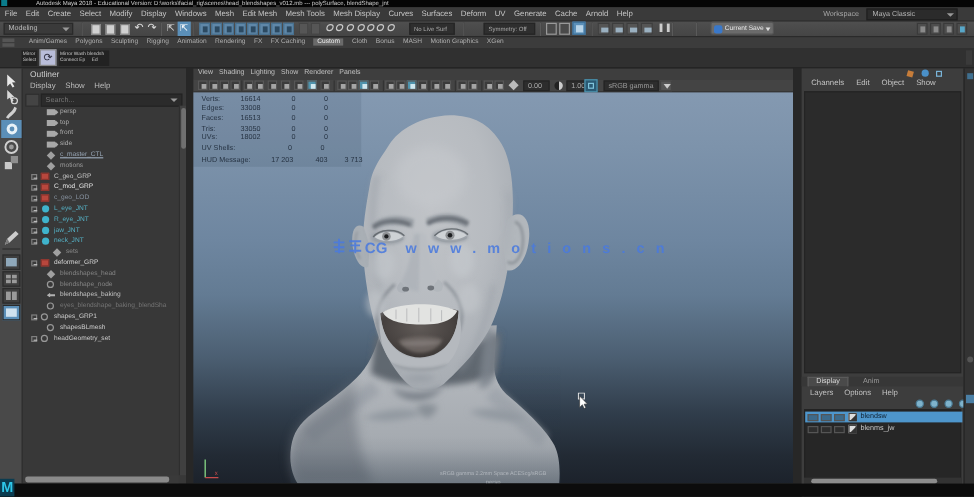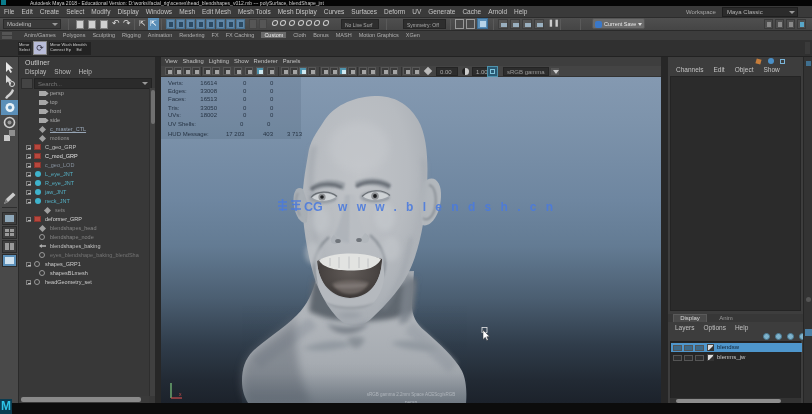--- a/index.html
+++ b/index.html
@@ -588,21 +588,21 @@
             <span style="position:absolute;left:119px;">3 713</span>
           </div>
         </div>
     <svg class="abs" style="left:115px;top:121px;" width="52" height="16">
           <g stroke="#4a7ade" stroke-width="1.6" fill="none" opacity="0.88">
             <path d="M2,4 h9 M6.5,1 v12 M2,8 h9 M3,11.5 h8"></path>
             <path d="M15,3 h10 M16,6.5 h8 M20,4 v9 M15,11 h10"></path>
           </g>
           <text x="28" y="13" font-family="Liberation Sans" font-size="12.5" font-weight="bold" fill="#4a7ade" opacity="0.88">CG</text>
         </svg>
-        <span class="abs" style="left:177px;top:123px;font-size:12px;font-weight:bold;color:#4a7ade;opacity:0.88;letter-spacing:9.3px;white-space:nowrap;">www.blendsh.cn</span>
+        <span class="abs" style="left:177px;top:123px;font-size:12px;font-weight:bold;color:#4a7ade;opacity:0.88;letter-spacing:9.3px;white-space:nowrap;">www.motions.cn</span>
     <svg class="abs" style="left:5px;top:305px;" width="22" height="20">
           <line x1="5" y1="1" x2="5" y2="16" stroke="#7ec87e" stroke-width="1.2"></line>
           <line x1="5" y1="16" x2="16" y2="16" stroke="#c84b4b" stroke-width="1.2"></line>
           <text x="13" y="14" font-size="5" fill="#c84b4b">x</text>
         </svg>
         <div class="abs" style="left:100px;top:315px;width:300px;text-align:center;font-size:4.5px;color:#b9bec4;opacity:0.85;">sRGB gamma 2.2mm Space ACEScg/sRGB</div>
         <div class="abs" style="left:150px;top:322px;width:200px;text-align:center;font-size:5px;color:#aab0b6;">persp</div>
         <svg class="abs" style="left:318px;top:250px;" width="12" height="14">
           <rect x="3" y="0.5" width="5" height="5" fill="none" stroke="#e8e8e8" stroke-width="0.8"></rect>
           <path d="M4,3 L4,12.5 L6.3,10.3 L7.8,13.5 L9.2,12.8 L7.8,9.8 L10.5,9.6 Z" fill="#fff" stroke="#333" stroke-width="0.5"></path>

